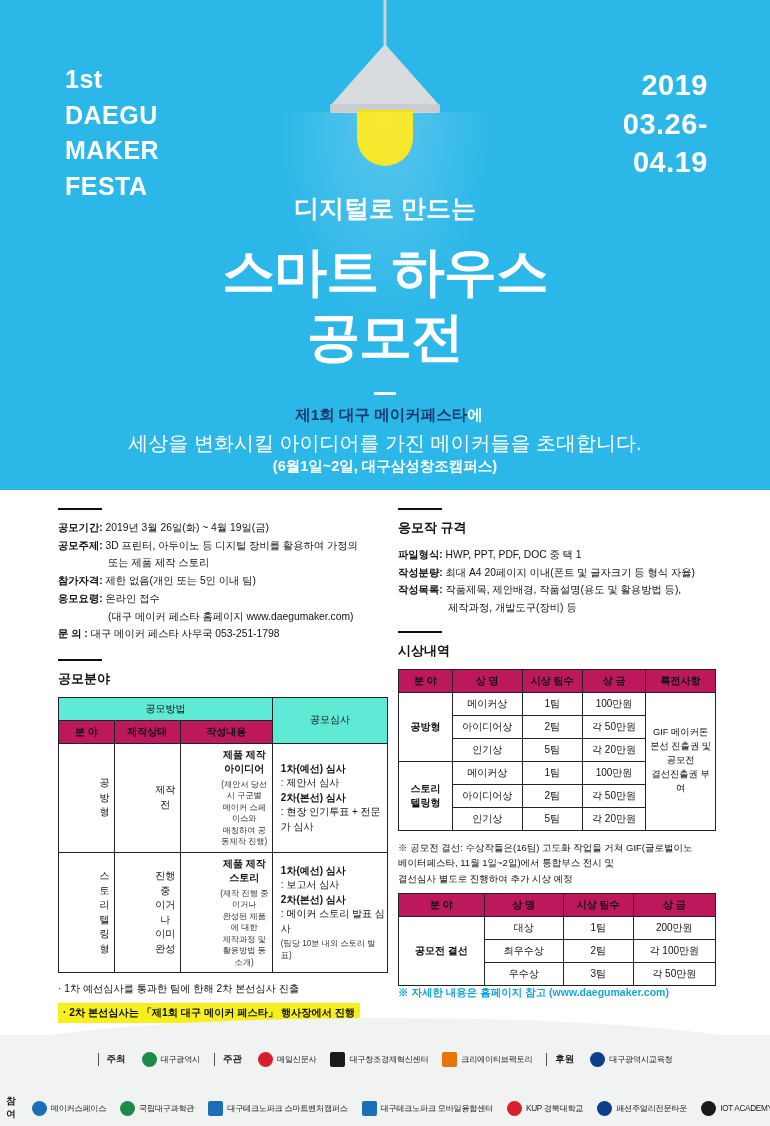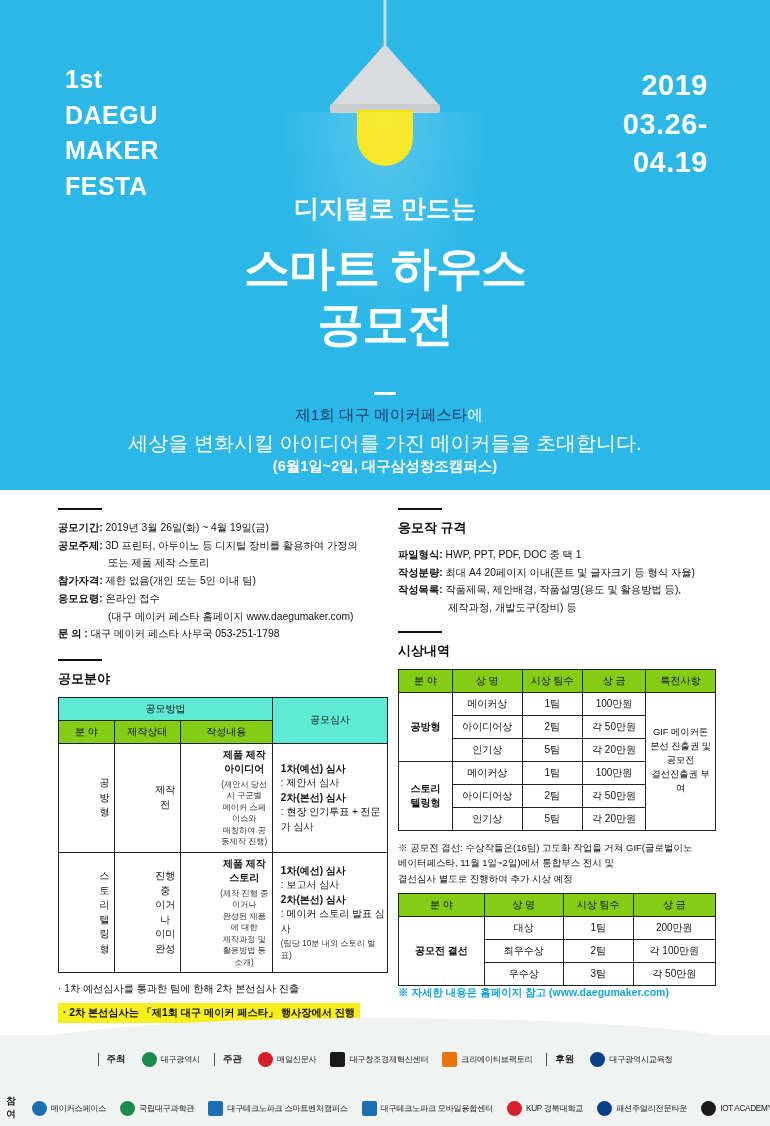--- a/index.html
+++ b/index.html
@@ -60,30 +60,30 @@
     background:radial-gradient(ellipse at 50% 0%, rgba(255,255,255,0.22) 0%, rgba(255,255,255,0) 62%);
     pointer-events:none;
   }
 
   .hero-sub {
     position:absolute; left:0; right:0; top:192px; text-align:center;
     font-size:25px; font-weight:bold; color:#ffffff;
   }
   .hero-main {
     position:absolute; left:0; right:0; top:240px; text-align:center;
-    font-size:46px; font-weight:bold; color:#ffffff; line-height:1.22;
+    font-size:53px; font-weight:bold; color:#ffffff; line-height:1.22;
     letter-spacing:-1px;
   }
   .hero-dash {
     position:absolute; left:385px; top:392px; transform:translateX(-50%);
     width:22px; height:3px; background:#ffffff;
   }
   .hero-line1 {
     position:absolute; left:8px; right:0; top:405px; text-align:center;
-    font-size:15.5px; font-weight:normal; color:#ffffff;
+    font-size:15.5px; font-weight:bold; color:#ffffff;
   }
   .hero-line1 .hl { color:#173b6e; }
   .hero-line2 {
     position:absolute; left:0; right:0; top:430px; text-align:center;
     font-size:20px; color:#ffffff;
   }
   .hero-line3 {
     position:absolute; left:0; right:0; top:457px; text-align:center;
     font-size:14.5px; font-weight:bold; color:#ffffff;
   }
@@ -100,21 +100,21 @@
   .sec-title { font-size:13px; font-weight:bold; margin-bottom:9px; }
 
   .kv { font-size:10.3px; line-height:1.72; }
   .kv b { font-weight:bold; }
   .kv .ind { padding-left:50px; display:block; }
 
   
   table { border-collapse:collapse; width:100%; }
   td, th { border:1px solid #222; text-align:center; vertical-align:middle;
            font-size:10px; padding:4px 2px; font-weight:normal; }
-  th { font-weight:normal; background:#84cc16; }
+  th { font-weight:bold; background:#be185d; }
   .hdr-dark { background:#5eead4; font-weight:normal; }
 
   .t-apply { margin-top:4px; }
   .t-apply td { line-height:1.45;padding-left:38px; }
   .t-apply .small { font-size:8.2px; color:#333; display:block; line-height:1.4; margin-top:2px;}
   .t-apply .lefty { text-align:left; padding-left:8px; }
   .t-apply .b { font-weight:bold; }
 
   .note { font-size:10.2px; margin-top:8px; line-height:1.6; }
   .note-hl {

